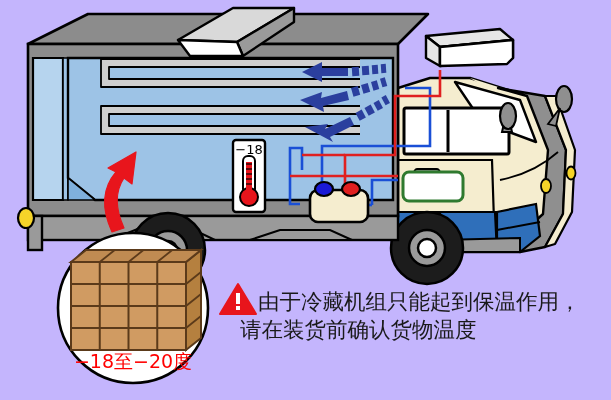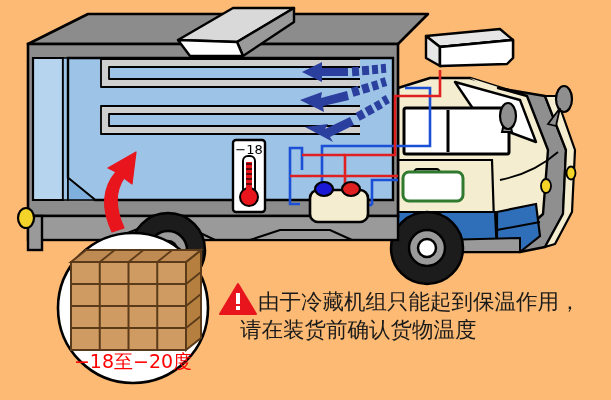--- a/index.html
+++ b/index.html
@@ -7,21 +7,21 @@
     padding: 0;
     background: #ffffff;
   }
   body {
     font-family: "Liberation Sans", "DejaVu Sans", sans-serif;
   }
   #stage {
     position: relative;
     width: 611px;
     height: 400px;
-    background: #fdba74;
+    background: #c4b5fd;
     overflow: hidden;
   }
   #stage svg {
     display: block;
     position: absolute;
     left: 0;
     top: 0;
   }
   .cn {
     font-family: "DejaVu Sans", "Liberation Sans", sans-serif;

